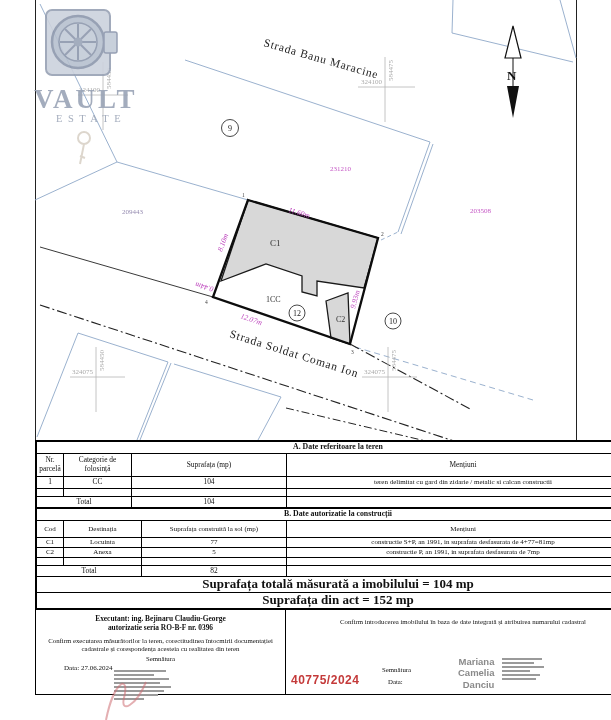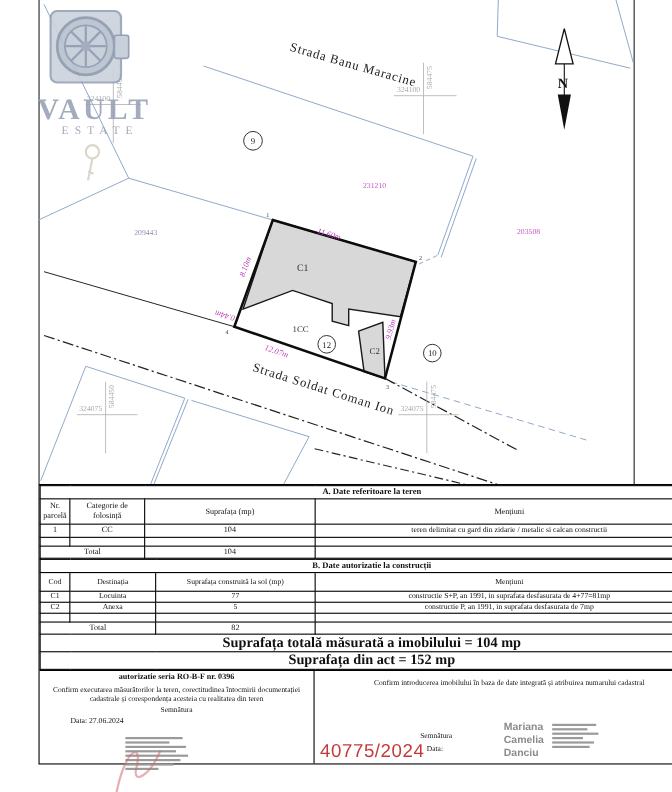--- a/index.html
+++ b/index.html
@@ -24,22 +24,22 @@
   .bcell.right{flex:1;}
   .bold-line{font-weight:bold;font-size:7.4px;margin-top:4px;}
   .confirm{margin:5px 4px 0 4px;font-size:6.8px;line-height:1.25;}
   .sig-label{font-size:6.8px;margin-top:1px;}
   .date-line{font-size:7px;margin-top:2px;}
   .big-sig{position:absolute;left:12px;top:56px;text-align:left;color:#7f7f7f;
            font-family:"Liberation Sans",sans-serif;font-weight:bold;font-size:13px;line-height:16px;z-index:3;}
   .cert{position:absolute;z-index:2;}
   .cert .tl{height:2px;background:#9a9a9a;margin-bottom:2px;}
   .red-num{position:absolute;left:5px;top:63px;color:#c43a3a;font-family:"Liberation Sans",sans-serif;
-           font-weight:normal;font-size:17px;letter-spacing:0.5px;}
-  .insp-sig{position:absolute;left:172px;top:46px;text-align:left;color:#8a8a8a;
+           font-weight:bold;font-size:12px;letter-spacing:0.5px;}
+  .insp-sig{position:absolute;left:172px;top:46px;text-align:right;color:#8a8a8a;
             font-family:"Liberation Sans",sans-serif;font-weight:bold;font-size:9.5px;line-height:11.5px;}
   .insp-semn{position:absolute;left:96px;top:56px;font-size:6.8px;}
   .insp-data{position:absolute;left:102px;top:68px;font-size:6.8px;}
   .squiggle{position:absolute;left:58px;top:58px;z-index:4;}
 </style>
 </head>
 <body>
 
 <div class="page">
 
@@ -254,20 +254,21 @@
           </tr>
       <tr>
             <td colspan="4" class="sum">Suprafața din act = 152 mp</td>
           </tr>
     </tbody>
       </table>
 
     <div class="bottom">
 
       <div class="bcell left">
+        <div class="bold-line">Executant: ing. Bejinaru Claudiu-George</div>
         <div class="bold-line" style="margin-top:0;">autorizatie seria RO-B-F nr. 0396</div>
         <div class="confirm">Confirm executarea măsurătorilor la teren, corectitudinea întocmirii documentației cadastrale și corespondența acesteia cu realitatea din teren</div>
         <div class="sig-label">Semnătura</div>
         <div class="date-line" style="margin-left:28px;text-align:left;">Data: 27.06.2024</div>
 
         <div class="cert" style="left:78px;top:60px;width:58px;">
           <div class="tl" style="width:52px"></div>
             <div class="tl" style="width:40px"></div>
           <div class="tl" style="width:55px"></div>
             <div class="tl" style="width:46px"></div>

